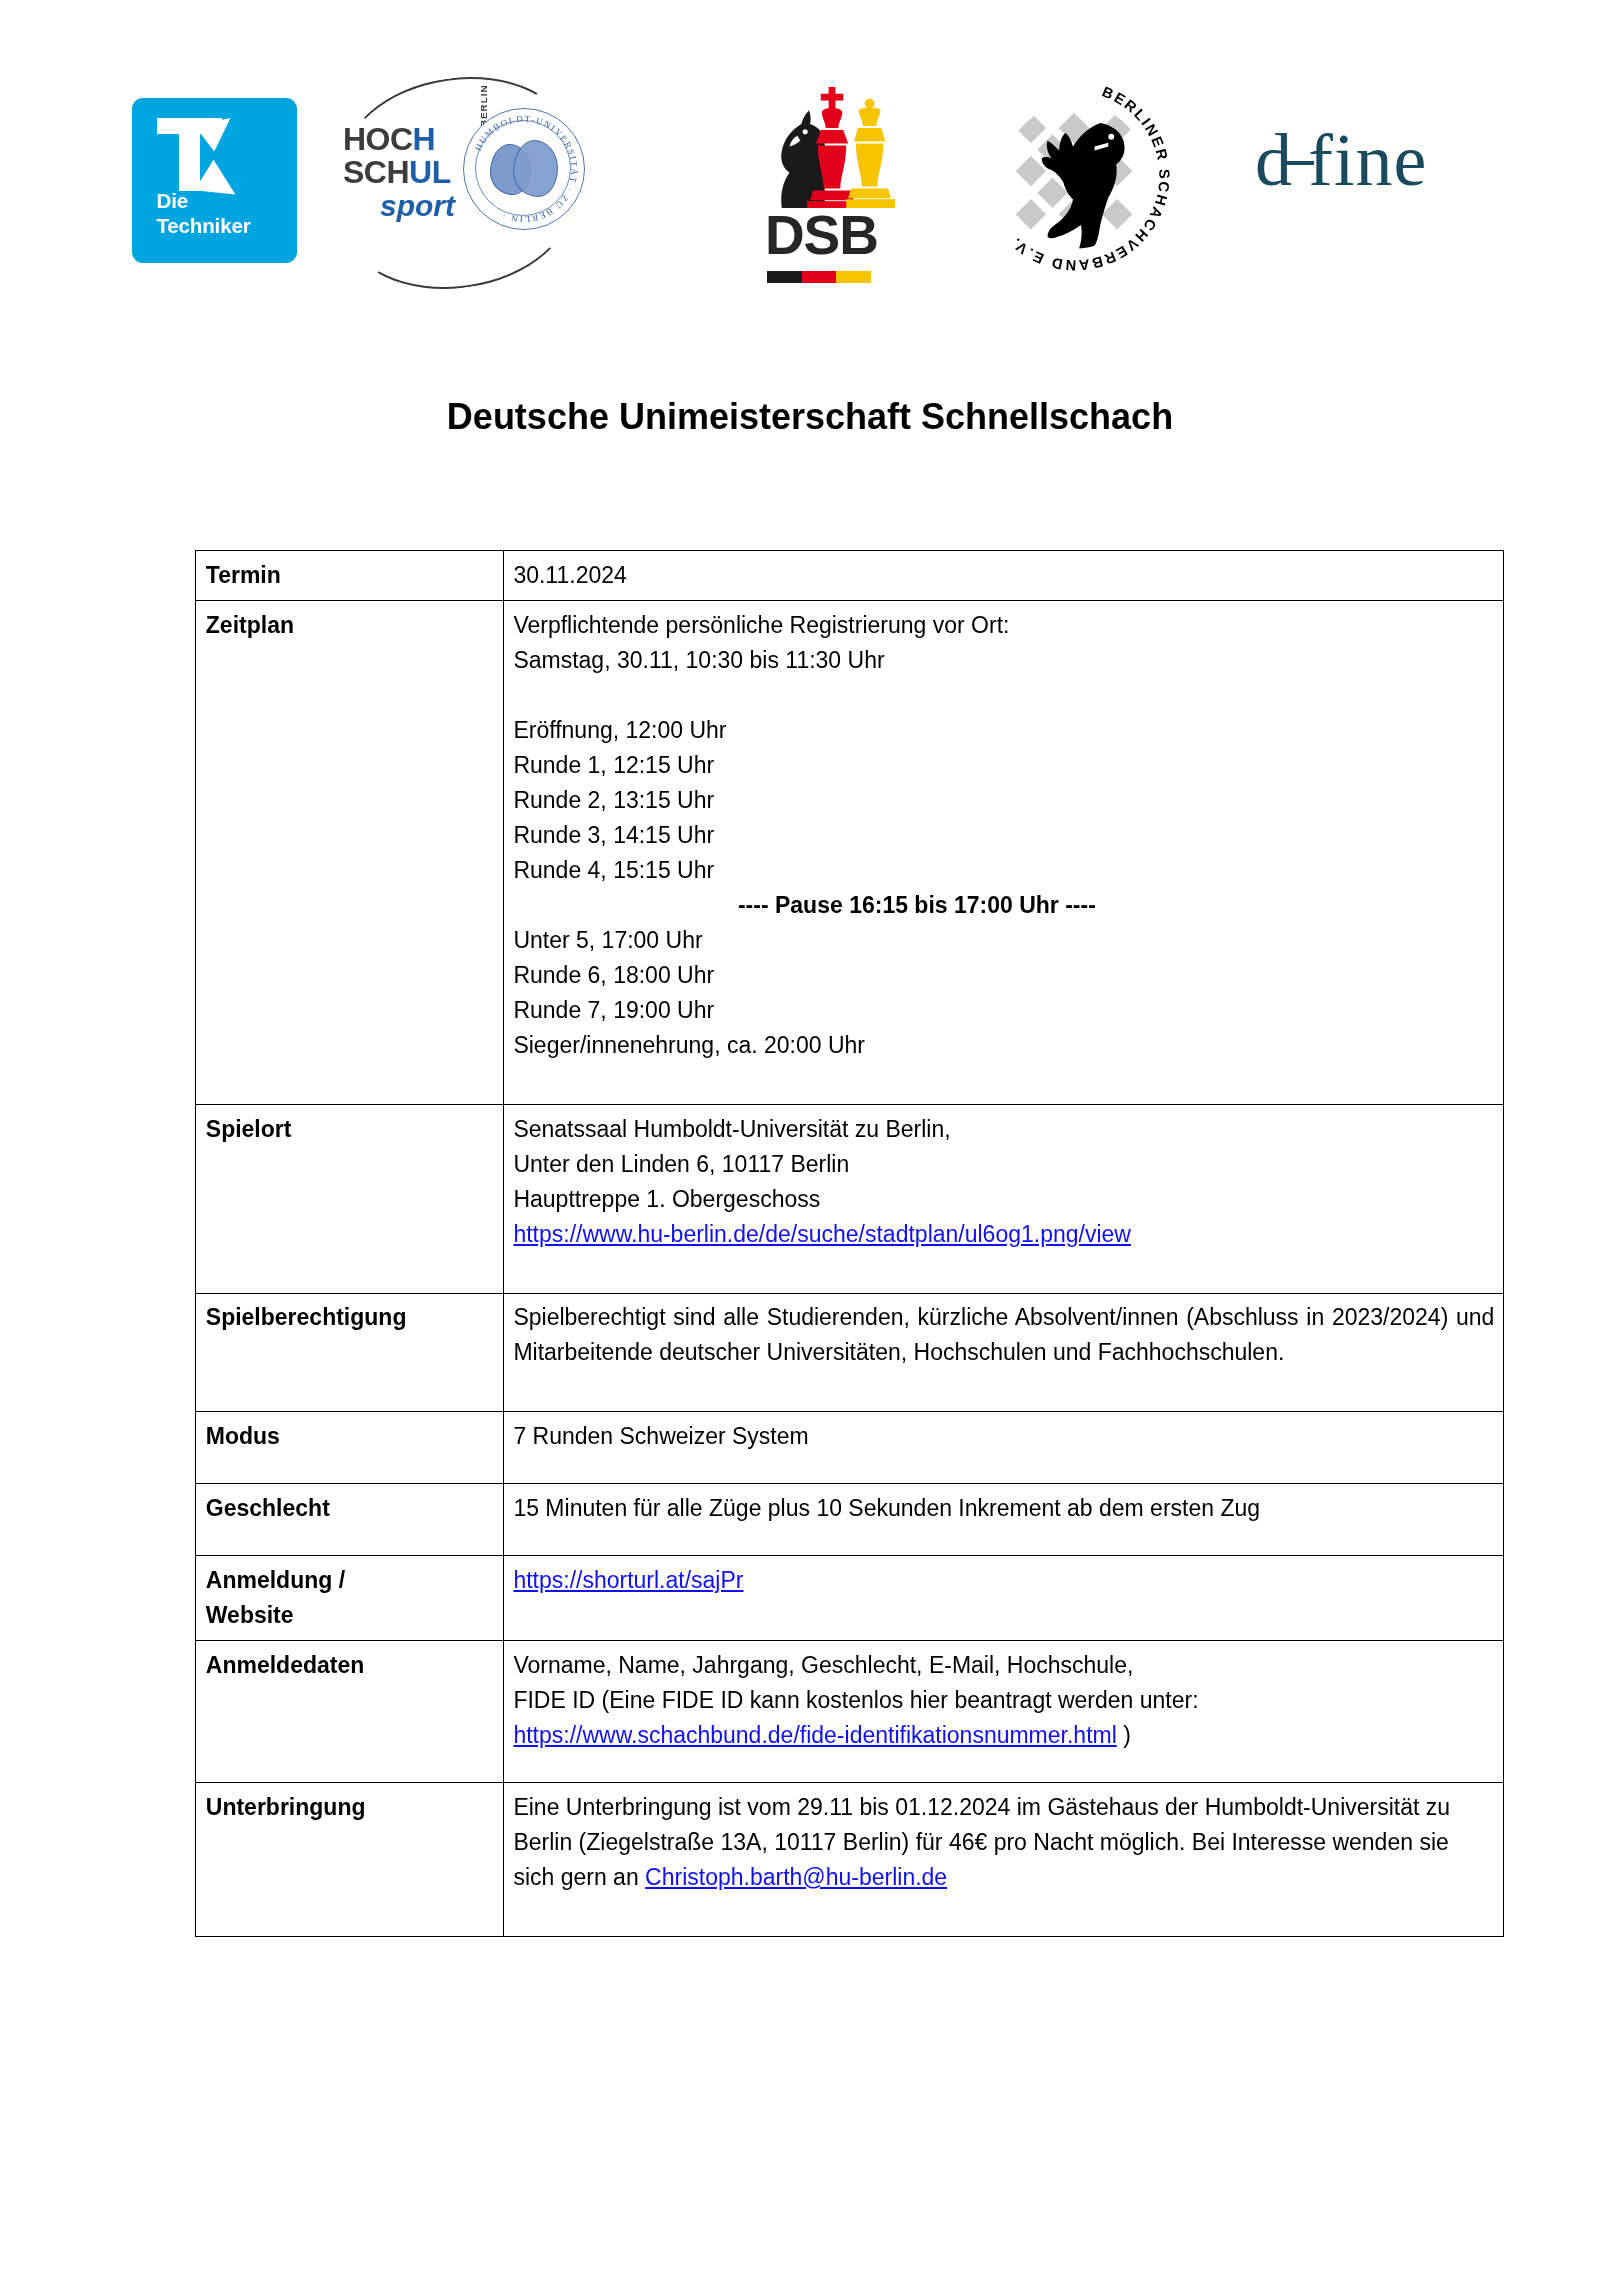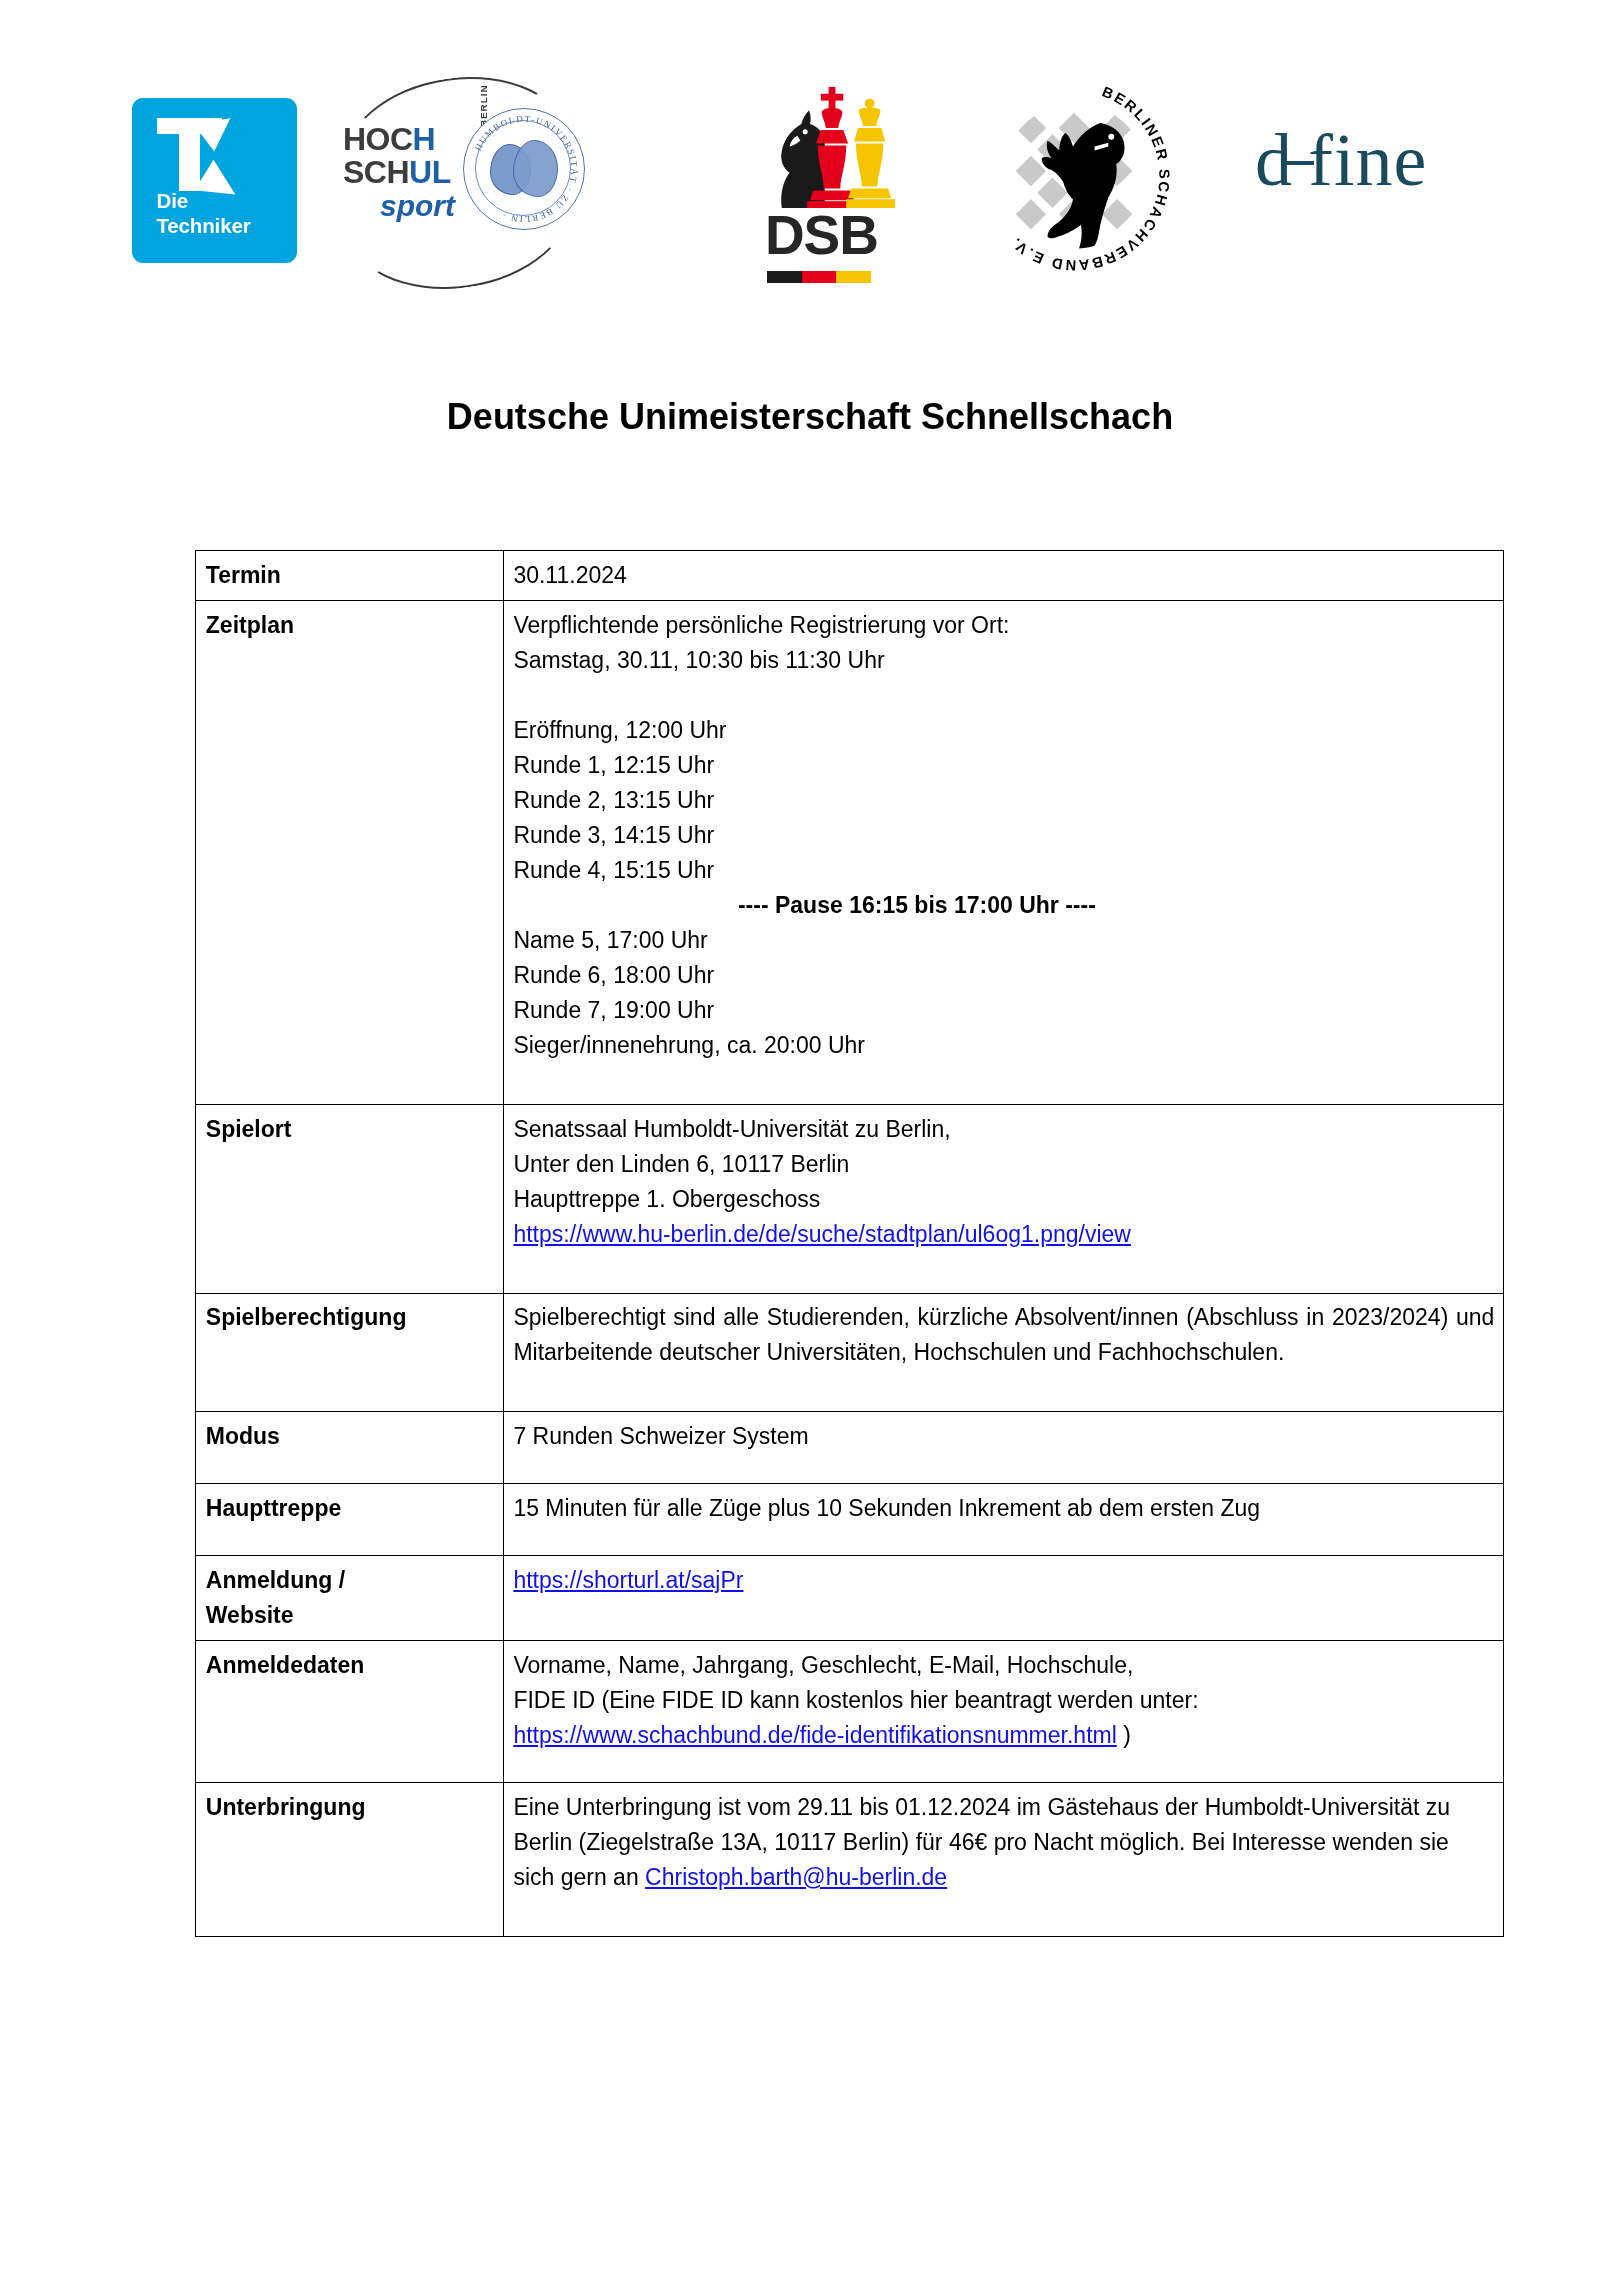--- a/index.html
+++ b/index.html
@@ -470,21 +470,21 @@
       <td class="value pad-bottom-lg">
         <div>Verpflichtende persönliche Registrierung vor Ort:</div>
         <div><span class="v-bold">Samstag, 30.11</span><span>, 10:30 bis 11:30 Uhr</span></div>
         <span class="blank-line"></span>
         <div><span class="v-bold">Eröffnung,</span><span> 12:00 Uhr</span></div>
         <div><span class="v-bold">Runde 1</span><span>, 12:15 Uhr</span></div>
         <div><span class="v-bold">Runde 2,</span><span> 13:15 Uhr</span></div>
         <div><span class="v-bold">Runde 3,</span><span> 14:15 Uhr</span></div>
         <div><span class="v-bold">Runde 4,</span><span> 15:15 Uhr</span></div>
         <span class="v-center-bold">---- Pause 16:15 bis 17:00 Uhr ----</span>
-        <div><span class="v-bold">Name 5,</span><span> 17:00 Uhr</span></div>
+        <div><span class="v-bold">Unter 5,</span><span> 17:00 Uhr</span></div>
         <div><span class="v-bold">Runde 6,</span><span> 18:00 Uhr</span></div>
         <div><span class="v-bold">Runde 7</span><span>, 19:00 Uhr</span></div>
         <div><span class="v-bold">Sieger/innenehrung,</span><span> ca. 20:00  Uhr</span></div>
       </td>
     </tr>
 
     <tr>
       <td class="label">Spielort</td>
       <td class="value pad-bottom-lg">
         <div class="v-bold">Senatssaal Humboldt-Universität zu Berlin,</div>
@@ -498,21 +498,21 @@
       <td class="label">Spielberechtigung</td>
       <td class="value justify pad-bottom-lg">Spielberechtigt sind alle Studierenden, kürzliche Absolvent/innen (Abschluss in 2023/2024) und Mitarbeitende deutscher Universitäten, Hochschulen und Fachhochschulen.</td>
     </tr>
 
     <tr>
       <td class="label">Modus</td>
       <td class="value pad-bottom-md">7 Runden Schweizer System</td>
     </tr>
 
     <tr>
-      <td class="label">Haupttreppe</td>
+      <td class="label">Geschlecht</td>
       <td class="value pad-bottom-md">15 Minuten für alle Züge plus 10 Sekunden Inkrement ab dem ersten Zug</td>
     </tr>
 
     <tr>
       <td class="label">
         <div>Anmeldung /</div>
         <div>Website</div>
       </td>
       <td class="value">
         <a class="doc-link" href="#">https://shorturl.at/sajPr</a>

